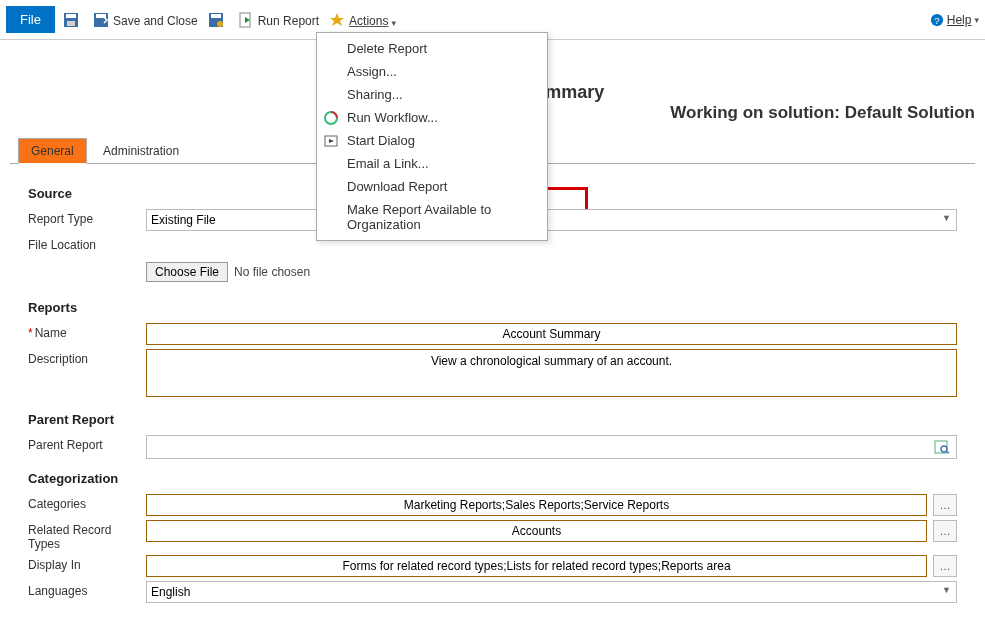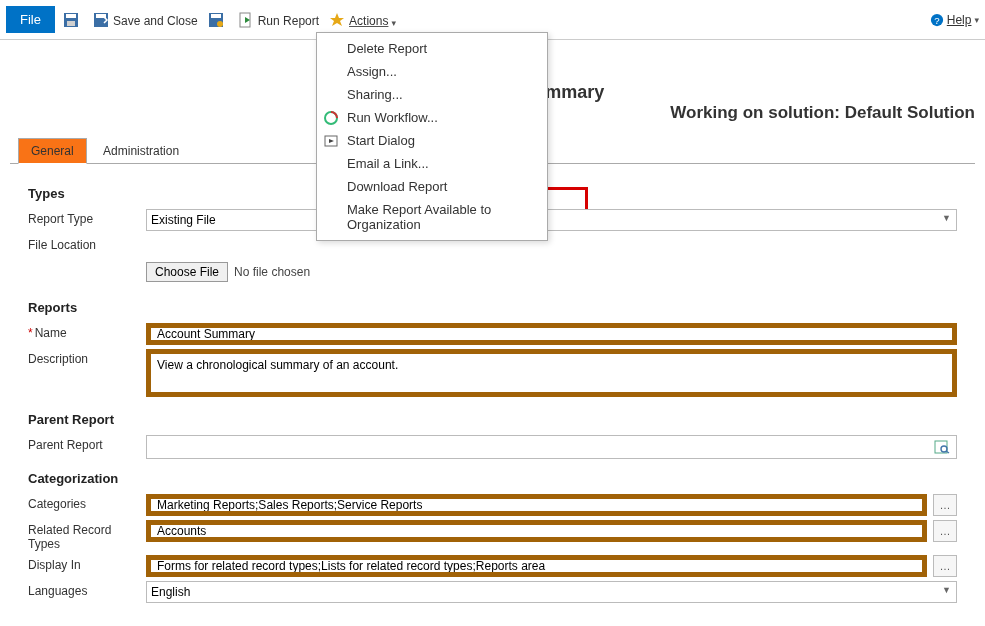--- a/index.html
+++ b/index.html
@@ -20,21 +20,21 @@
 .tab.active { border-color: #aaa; background: #f97316; border-bottom: 1px solid #fff; }
 .content { padding: 10px 28px; }
 .section-title { font-size: 13px; font-weight: 600; margin: 12px 0 8px 0; color: #222; }
 .row { display: flex; align-items: flex-start; margin: 4px 0; }
 .label { width: 118px; padding-top: 3px; color: #333; font-size: 12px; }
 .req::before { content: "*"; color: #c00; margin-right: 2px; }
 .field { flex: 1; }
 .sel { width: 100%; border: 1px solid #bbb; height: 22px; font-size: 12px; padding: 2px 4px; background: #fff; appearance: none; }
 .sel-wrap { position: relative; }
 .sel-wrap::after { content: "▼"; position: absolute; right: 6px; top: 4px; font-size: 9px; color: #666; pointer-events: none; }
-.txt { width: 100%; border: 5px solid #a16207; height: 22px; font-size: 12px; padding: 2px 6px; }
+.txt { width: 100%; border: 1px solid #a16207; height: 22px; font-size: 12px; padding: 2px 6px; text-align: center; }
 .txt.ta { height: 48px; resize: none; padding: 4px 6px; font-family: inherit; }
 .choose-wrap { margin: 6px 0; display: flex; align-items: center; }
 .choose-btn { border: 1px solid #999; background: #f0f0f0; padding: 2px 8px; font-size: 12px; margin-right: 6px; cursor: pointer; }
 .nofile { color: #444; }
 .lookup-row { display: flex; }
 .lookup-row .txt { flex: 1; }
 .lookup-btn { width: 24px; height: 22px; border: 1px solid #bbb; margin-left: 6px; background: #f6f6f6; display: flex; align-items: center; justify-content: center; cursor: pointer; font-size: 11px; color:#555; }
 .parent-lookup { display:flex; width:100%; border:1px solid #bbb; height:24px; align-items:center; }
 .parent-lookup .pl-input { flex:1; border:none; height:100%; padding:0 4px; font-size:12px; }
 .parent-lookup .pl-btn { width:28px; height:100%; border-left:0px solid #ccc; display:flex; align-items:center; justify-content:center; cursor:pointer; }
@@ -144,21 +144,21 @@
   <div class="solution">Working on solution: Default Solution</div>
 </div>
 
 <div class="tabs">
   <div class="tab active">General</div>
   <div class="tab">Administration</div>
 </div>
 
 <div class="content">
 
-  <div class="section-title">Types</div>
+  <div class="section-title">Source</div>
   <div class="row">
     <div class="label">Report Type</div>
     <div class="field sel-wrap">
       <select class="sel">
         <option>Existing File</option>
       </select>
     </div>
   </div>
   <div class="row">
     <div class="label">File Location</div>

